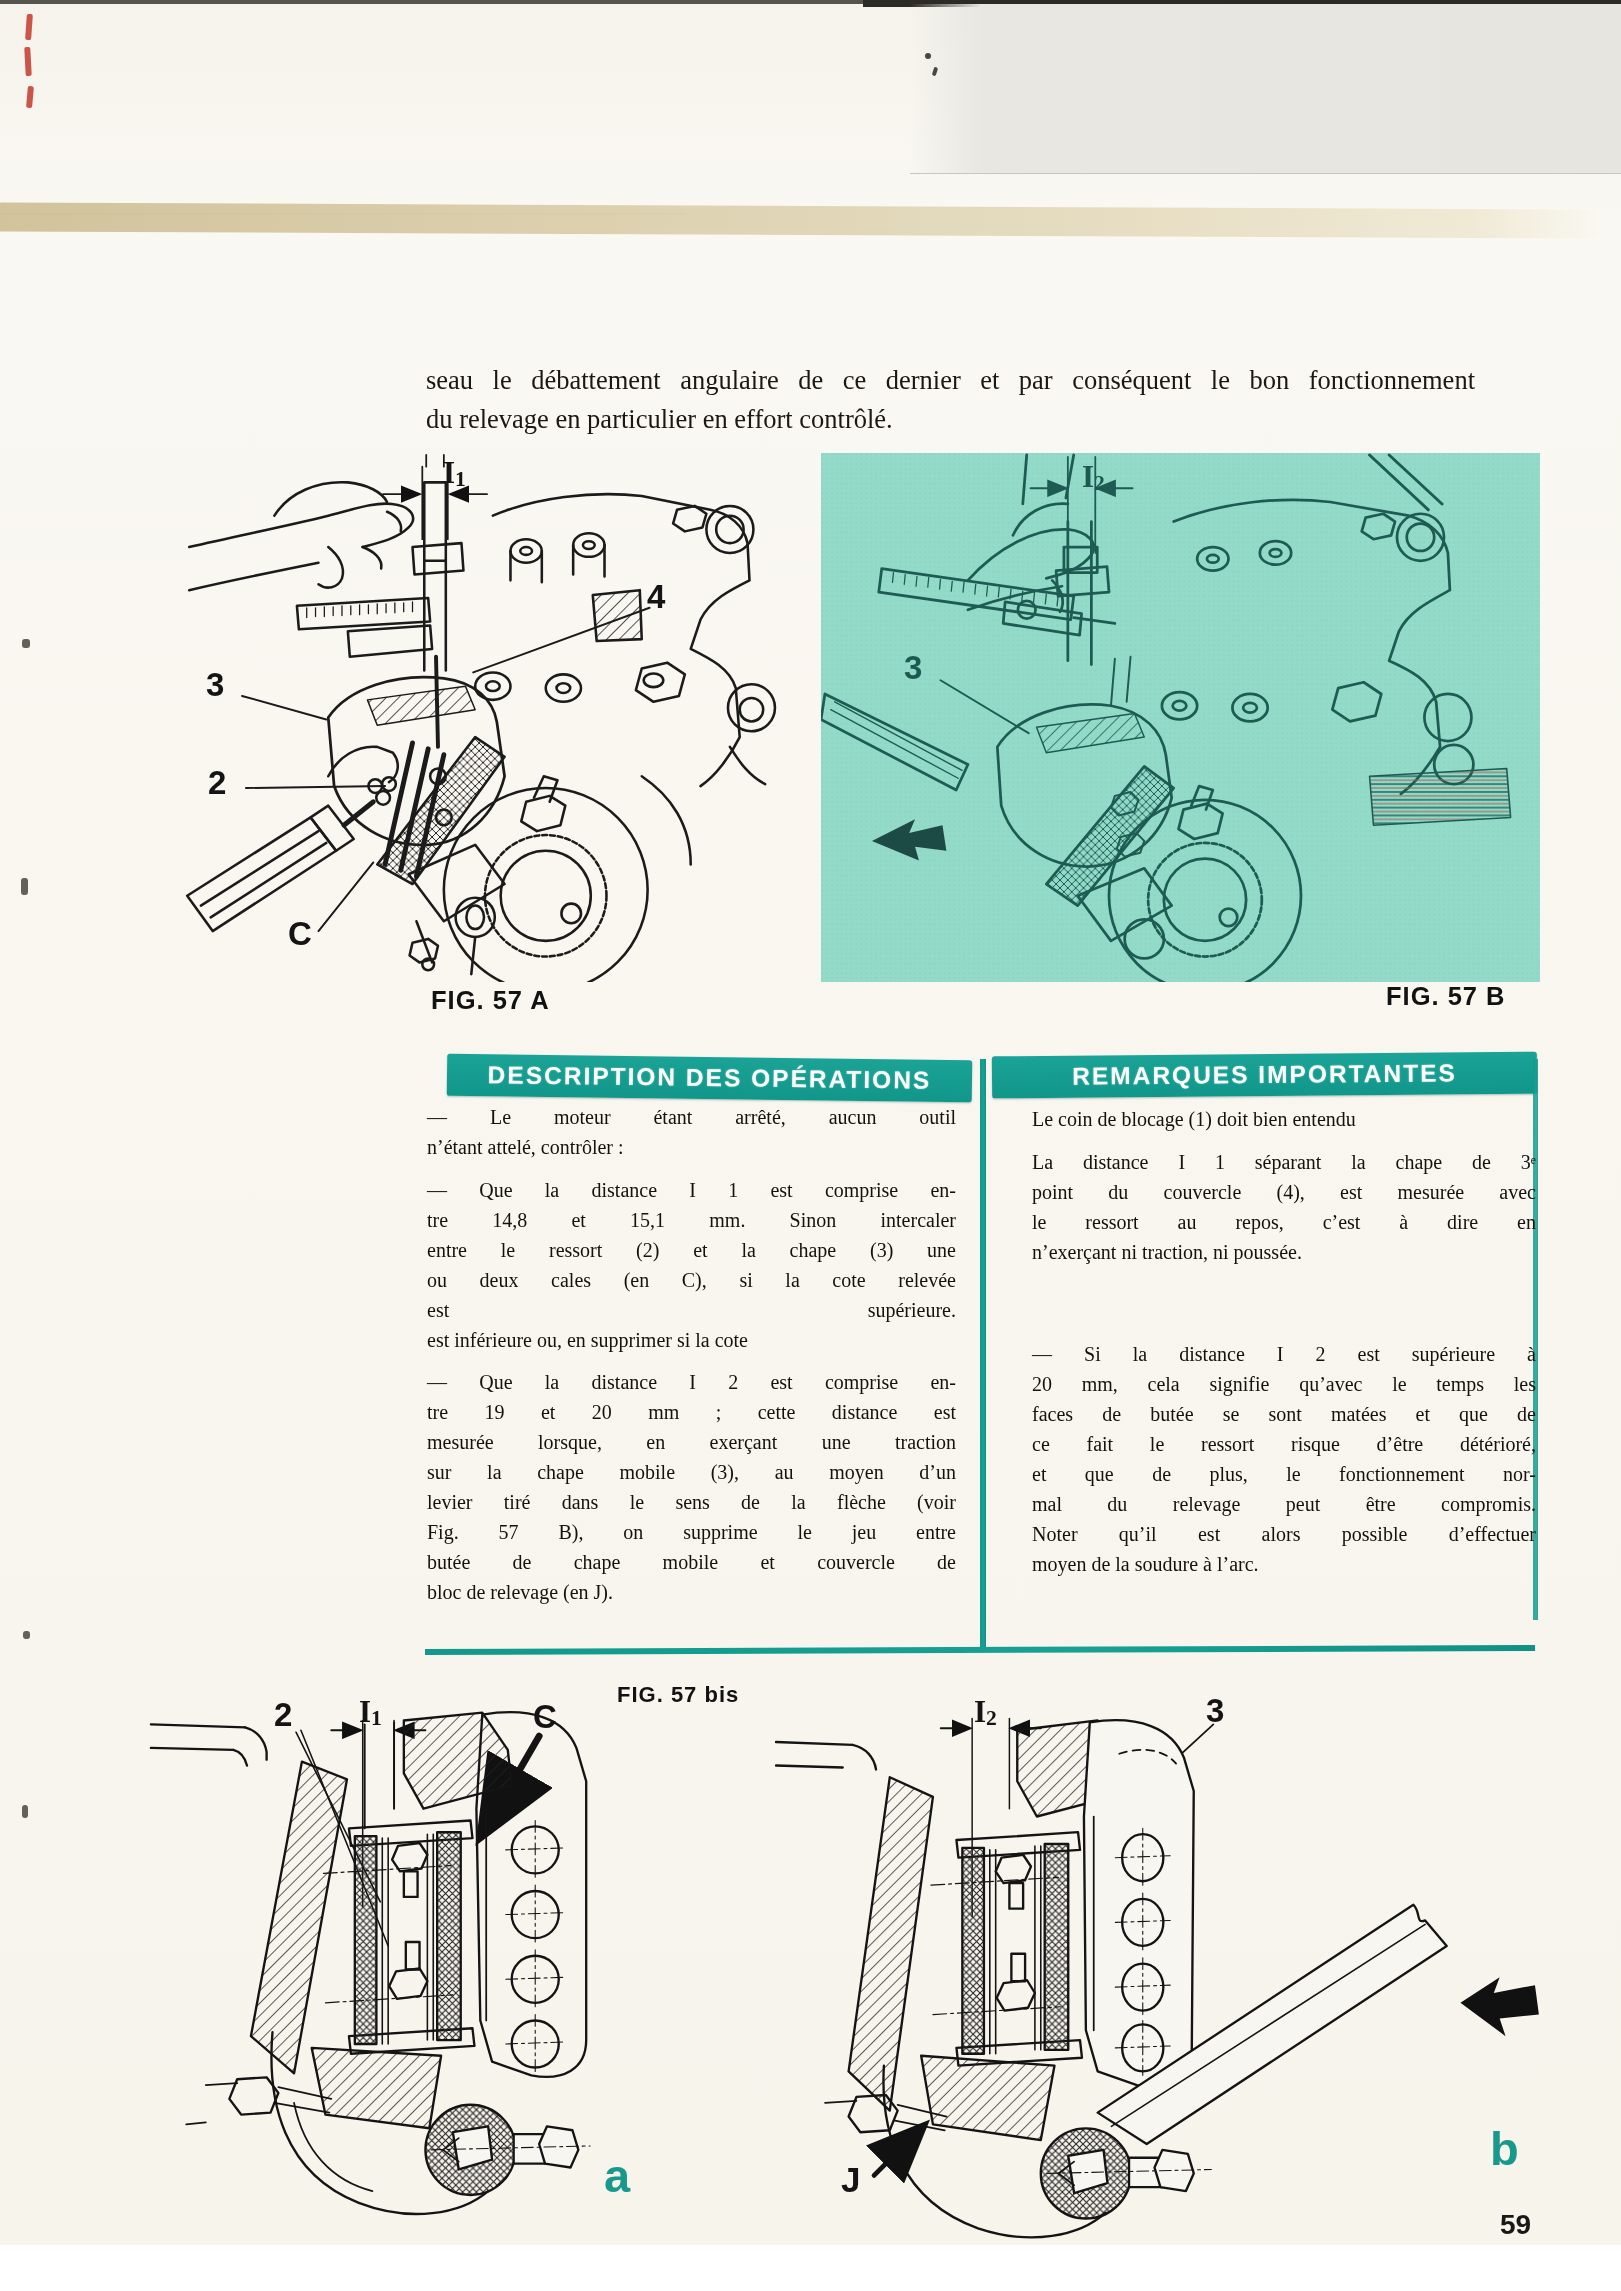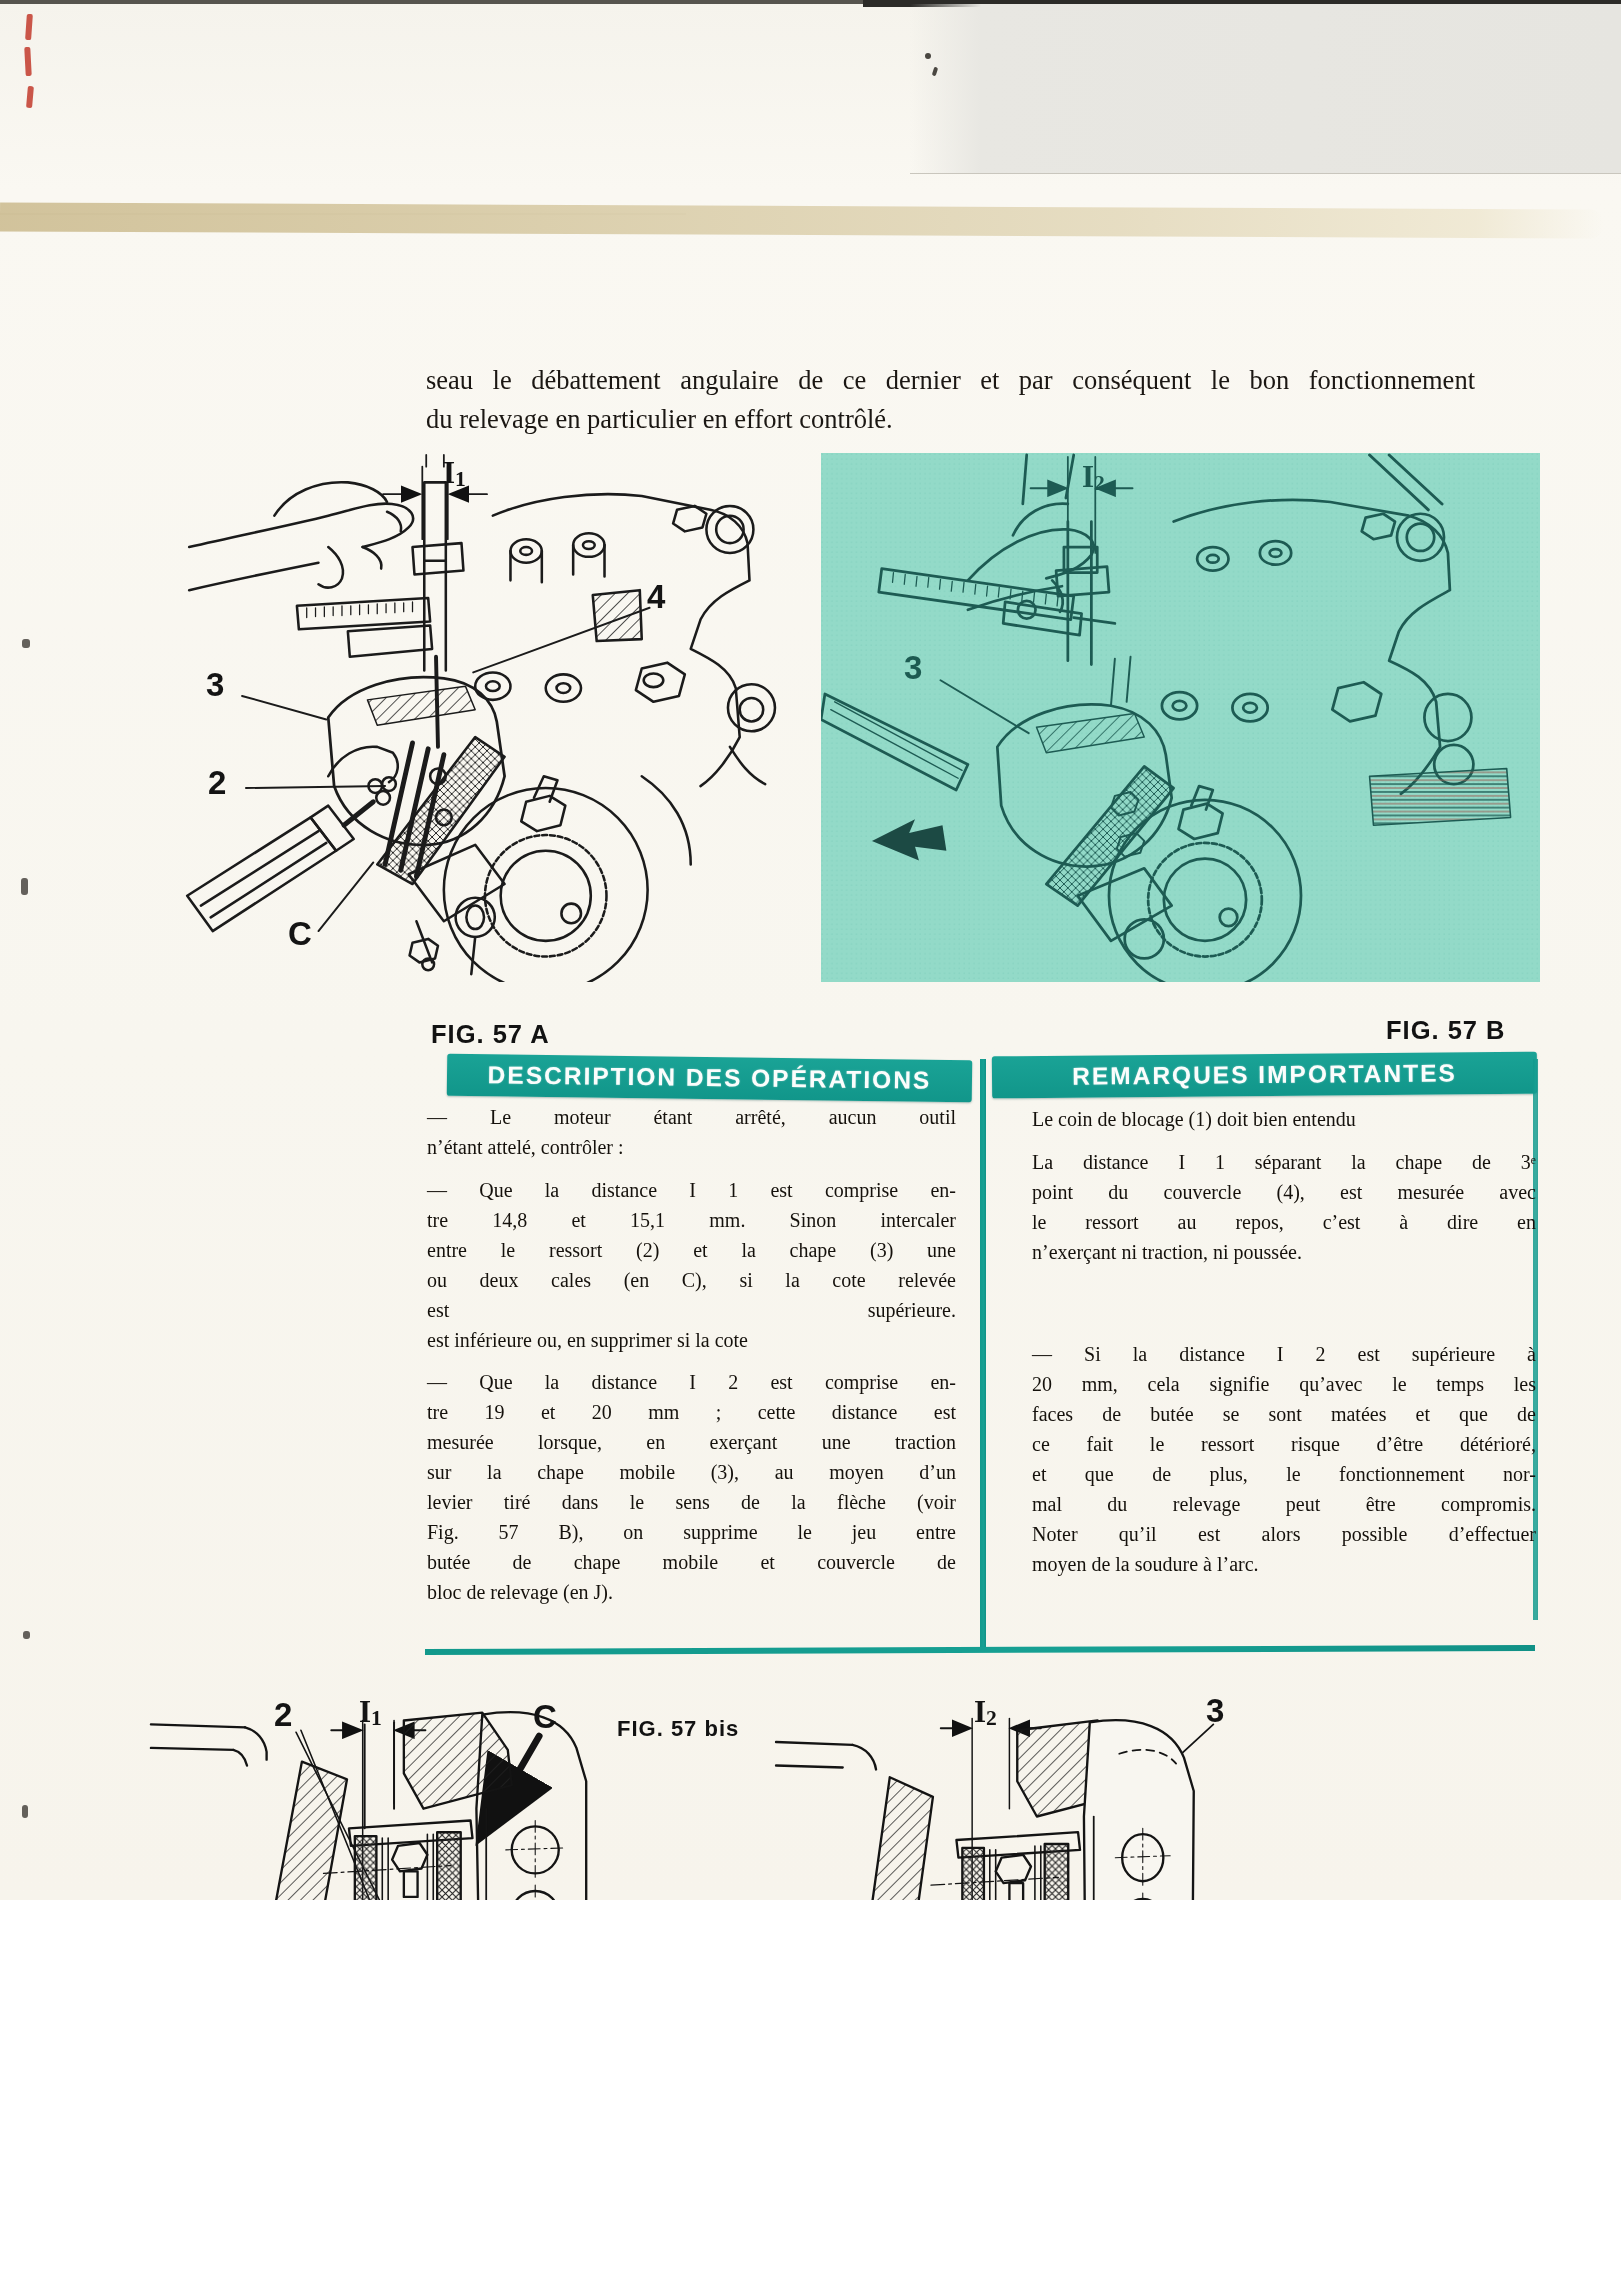--- a/index.html
+++ b/index.html
@@ -1,16 +1,16 @@
 <!DOCTYPE html>
 <html><head>
 <meta charset="utf-8">
 <style>
   html,body{margin:0;padding:0;}
-  #page{position:relative;width:1621px;height:1900px;overflow:hidden;
+  #page{position:relative;width:1621px;height:2245px;overflow:hidden;
     background:linear-gradient(180deg,#f5f3ec 0%,#faf8f2 10%,#f8f6ef 55%,#f7f4ec 100%);
     font-family:"Liberation Serif", serif;color:#16130f;}
   .abs{position:absolute;}
   
   .topstrip{left:0;top:0;width:1621px;height:3.9px;background:#56544e;}
   .topstrip-dark{left:863px;top:0;width:759px;height:6.9px;background:#2c2b28;}
   .topright-gray{left:910px;top:3.9px;width:712px;height:169px;
     background:linear-gradient(to right, rgba(232,231,226,0), #e8e7e2 10%, #e6e5e0 100%);
     border-bottom:1px solid #c9c6bd;}
   .pagefold{left:0;top:213px;width:686px;height:2px;background:#e0dcd2;}
@@ -19,21 +19,21 @@
     transform:rotate(0.25deg);opacity:.9;}
   .redmark{width:5.9px;background:#c23a2c;border-radius:2px;opacity:.85;}
   .speck{background:#4a4741;border-radius:50%;}
   .bindermark{background:#3e3b36;border-radius:2.9px;opacity:.8;}
   
   .intro{left:426px;top:361px;width:1049px;font-size:26.5px;line-height:39px;color:#1b1713;}
   .para .tline{text-align:justify;text-align-last:justify;}
   .para .tline:last-child{text-align-last:left;}
   
   .figcap{font-family:"Liberation Sans",sans-serif;font-weight:bold;font-size:25.5px;
-    letter-spacing:1px;color:#121212;white-space:nowrap;margin-top:34px;}
+    letter-spacing:1px;color:#121212;white-space:nowrap;}
   .plabel{font-family:"Liberation Sans",sans-serif;font-weight:bold;font-size:33px;
     color:#141414;white-space:nowrap;line-height:1;}
   .plabel.teal{color:#1c5a51;}
   .ilabel{font-family:"Liberation Serif",serif;font-weight:bold;font-size:31px;color:#141414;
     white-space:nowrap;line-height:1;}
   .ilabel.teal{color:#1c5a51;}
   .ilabel .isub{font-size:21.6px;vertical-align:-2.9px;}
   .letterlabel{font-family:"Liberation Sans",sans-serif;font-weight:bold;font-size:47px;
     color:#18998b;line-height:1;}
   .pagenum{font-family:"Liberation Sans",sans-serif;font-weight:bold;font-size:28px;color:#181818;}

